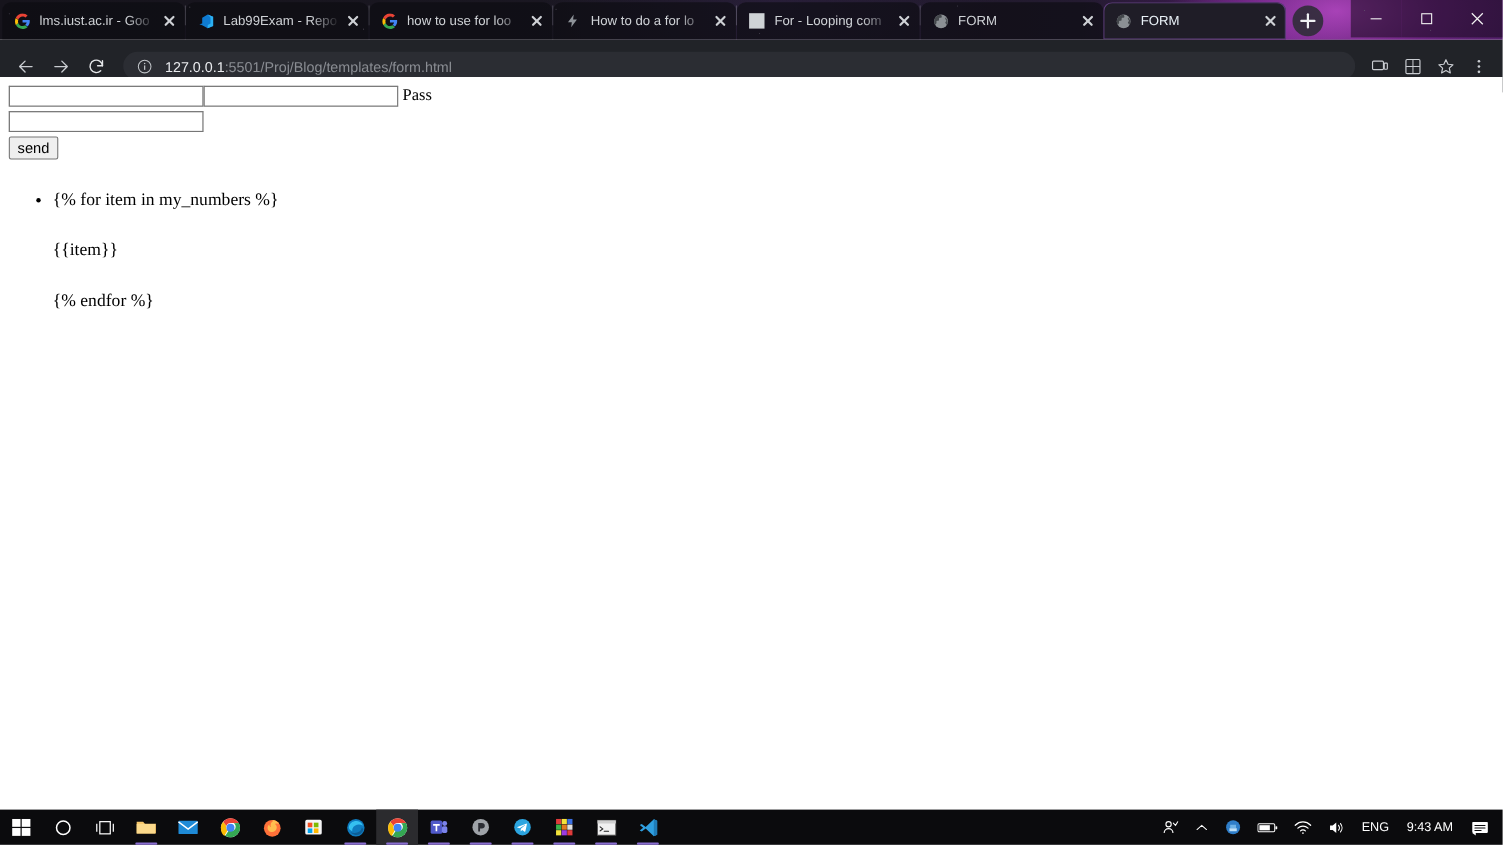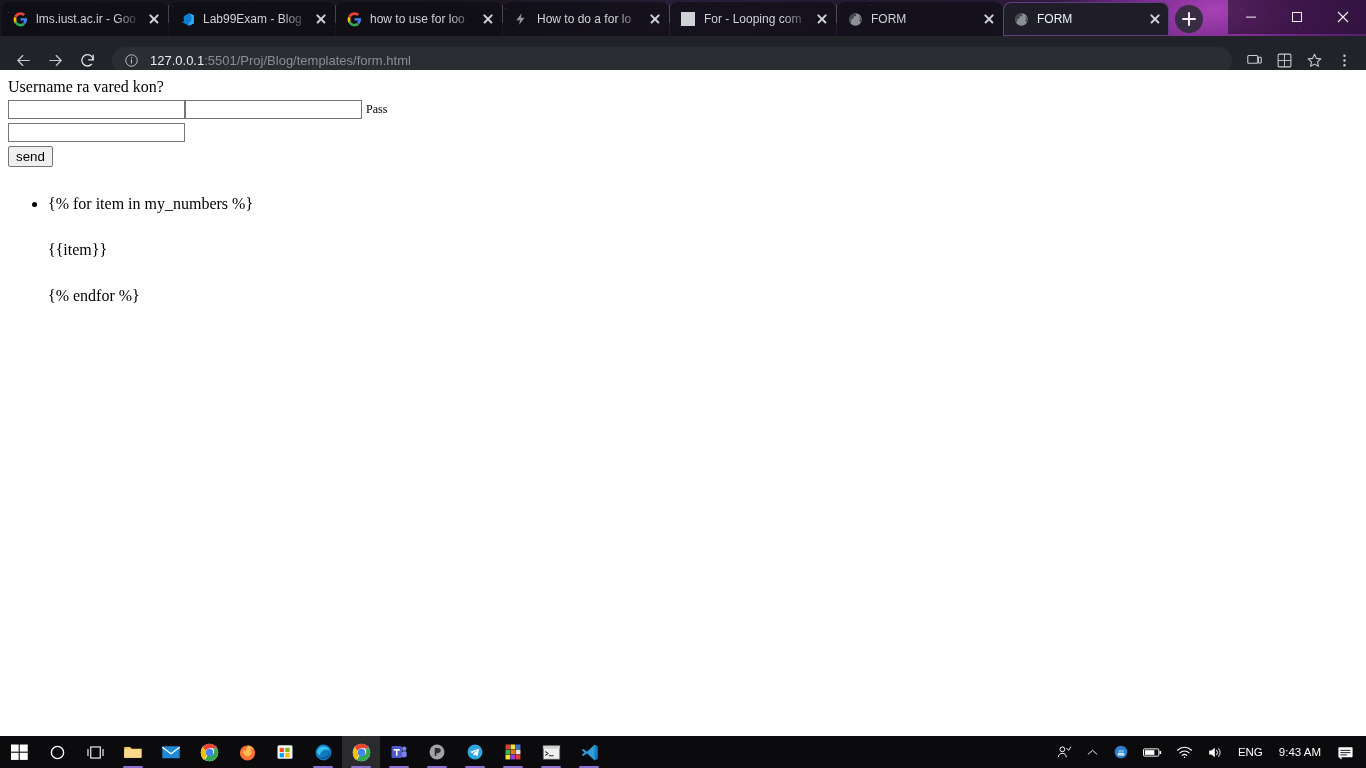--- a/index.html
+++ b/index.html
@@ -179,21 +179,21 @@
     border-width: 1px 1px 1px 1px;
     border-style: solid;
     outline: 1px solid #767676;
     outline-offset: -1px;
     background: #ffffff;
     padding: 1px 2px;
   }
   #username-input { width: 177px; }
   #pass-input-top { width: 177px; }
   #pass-label {
-    font-size: 12px;
+    font-size: 15px;
     font-family: "Liberation Serif", "DejaVu Serif", serif;
     margin-left: 4px;
   }
   #password-input { width: 177px; display: block; margin-top: 4px; }
   #send-button {
     margin-top: 4px;
     font-family: "Liberation Sans", sans-serif;
     font-size: 13.33px;
     padding: 1px 7px;
     background: #efefef;
@@ -273,21 +273,21 @@
     </div>
     <div class="tab-sep"></div>
 
     <div class="tab inactive">
       <span class="favicon">
         <svg width="15" height="15" viewBox="0 0 24 24">
             <path fill="#0f7bd1" d="M2 16.2l4.1-1.2V6.6L14.1 2 22 5.3v13.2l-7.9 3.5-8-4.6z"></path>
             <path fill="#2bb0f2" d="M14.1 2L22 5.3v13.2l-7.9 3.5V17l4.1-2.2V6.2z"></path>
           </svg>
       </span>
-      <span class="tab-title">Lab99Exam - Blog</span>
+      <span class="tab-title">Lab99Exam - Repo</span>
       <span class="tab-close"></span>
     </div>
     <div class="tab-sep"></div>
 
     <div class="tab inactive">
       <span class="favicon">
         <svg width="15" height="15" viewBox="0 0 48 48">
             <path fill="#4285F4" d="M45 24c0-1.6-.1-2.7-.4-3.9H24v7.1h12c-.2 1.8-1.5 4.6-4.4 6.5l6.7 5.2C42.2 35.1 45 30 45 24z"></path>
             <path fill="#34A853" d="M24 46c5.9 0 10.9-2 14.5-5.3l-6.9-5.4c-1.9 1.3-4.4 2.2-7.6 2.2-5.8 0-10.7-3.8-12.4-9.1l-7.1 5.5C8.1 41.1 15.4 46 24 46z"></path>
             <path fill="#FBBC05" d="M11.6 28.4c-.5-1.3-.8-2.8-.8-4.4s.3-3.1.7-4.4l-7.1-5.6C2.9 16.8 2 20.3 2 24s.9 7.2 2.4 10.1l7.2-5.7z"></path>
@@ -416,21 +416,20 @@
             <circle cx="12" cy="18.8" r="1.7" fill="#c9ccd1"></circle>
           </svg>
       </div>
     </div>
   </div>
 
   <div id="page">
     <div id="page-inner">
 
       <form id="login-form">
-        <div id="form-label">Username ra vared kon?</div>
         <div class="row1">
           <input class="txt" id="username-input" type="text" value="" style="">
           <input class="txt" id="pass-input-top" type="text" value="" style="">
           <span id="pass-label">Pass</span>
         </div>
         <input class="txt" id="password-input" type="text" value="" style="">
         <div>
           <button id="send-button" type="submit">send</button>
         </div>
       </form>

